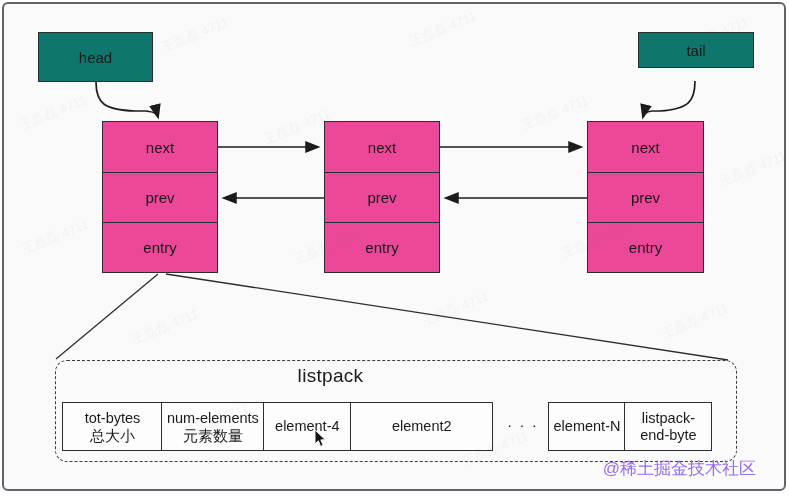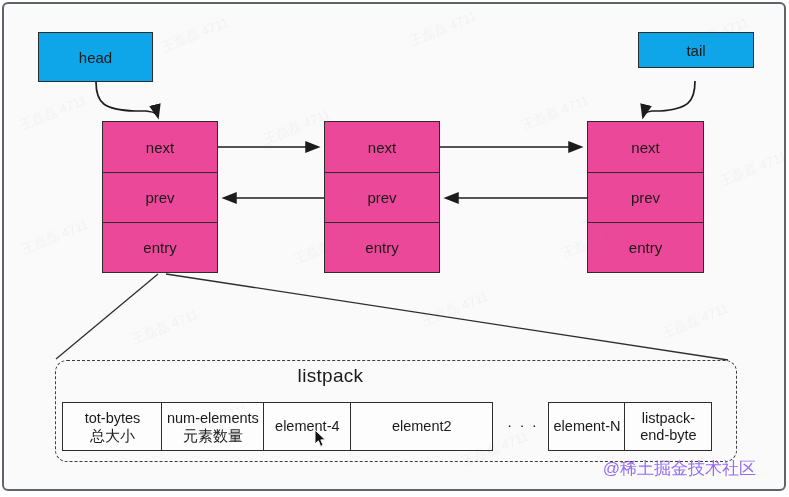--- a/index.html
+++ b/index.html
@@ -7,21 +7,21 @@
     position:relative;width:789px;height:497px;overflow:hidden;
     font-family:"Liberation Sans","DejaVu Sans",sans-serif;
     color:#1a1a1a;background:#ffffff;
   }
   .frame{
     position:absolute;left:2px;top:2px;right:3px;bottom:6px;
     border:2px solid #60646a;border-radius:6px;background:#fafafa;
   }
   .wires{position:absolute;left:0;top:0;pointer-events:none;}
   .box{
-    position:absolute;border:1.6px solid #2d2d2d;background:#0ea5e9;
+    position:absolute;border:1.6px solid #2d2d2d;background:#0f766e;
     display:flex;align-items:center;justify-content:center;
     font-size:15px;box-sizing:border-box;
   }
   .node{
     position:absolute;border:1.6px solid #2d2d2d;background:#ec4899;
     box-sizing:border-box;
     text-align:right;
   }
   .node .cell{
     height:50px;display:flex;align-items:center;justify-content:center;

